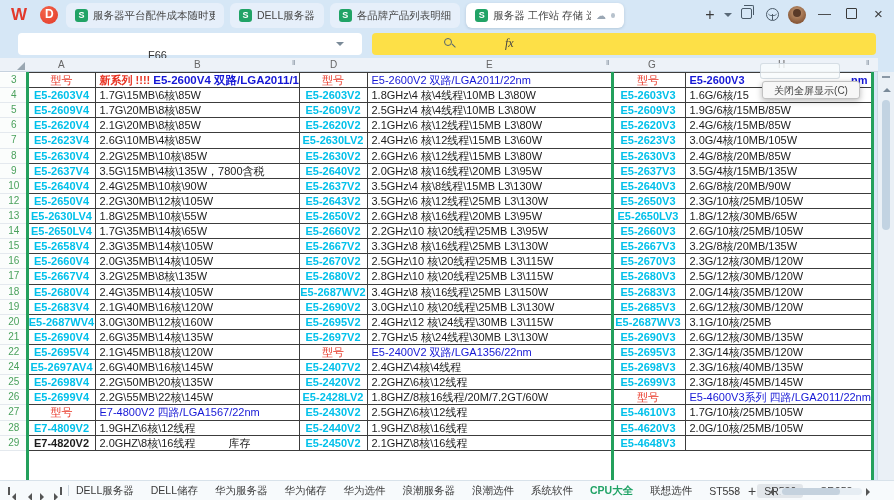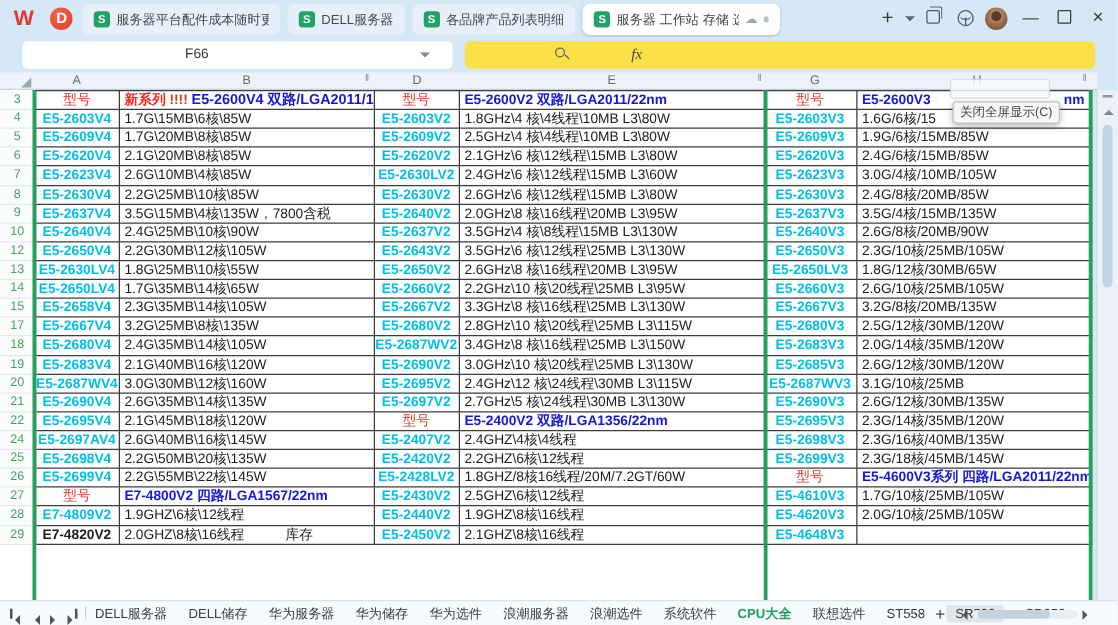--- a/index.html
+++ b/index.html
@@ -30,21 +30,21 @@
   .ic-theme:after { content:""; position:absolute; left:1px; top:1px; width:9px; height:5px; border-bottom:1.4px solid #4a5a68; border-radius:50%; }
   .avatar { left:-106px; top:6px; width:18px; height:18px; border-radius:50%; background:radial-gradient(circle at 50% 35%, #caa07a, #8a5a3a 70%); overflow:hidden; }
   .avatar:before { content:""; position:absolute; left:5px; top:3px; width:8px; height:8px; border-radius:50%; background:#5a3a28; }
   .ic-min { left:-76px; top:6px; font-size:13px; color:#3a3a3a; }
   .ic-max { left:-48px; width:11px; height:11px; border:1.4px solid #3a3a3a; border-radius:1px; }
   .ic-close { left:-20px; top:5px; font-size:15px; color:#3a3a3a; line-height:18px; }
 
   
   .fbar { position:absolute; left:0; top:30px; width:894px; height:28px; background:#d6e7f6; }
   .namebox { position:absolute; left:18px; top:3px; width:344px; height:22px; background:#fff; border-radius:4px; }
-  .namebox .nb-val { position:absolute; left:130px; top:4px; font-size:11px; color:#333; }
+  .namebox .nb-val { position:absolute; left:130px; top:16px; font-size:11px; color:#333; }
   .namebox .chev { position:absolute; right:18px; top:9px; width:0; height:0; border:4px solid transparent; border-top-color:#7a8a98; }
   .fxbox { position:absolute; left:372px; top:3px; width:504px; height:22px; background:#fde047; border-radius:4px; }
   .mag { position:absolute; left:72px; top:5px; width:8px; height:8px; border:1.4px solid #55646f; border-radius:50%; }
   .mag:before { content:""; position:absolute; left:6px; top:6px; width:5px; height:1.4px; background:#55646f; transform:rotate(45deg); }
   .fx { position:absolute; left:133px; top:3px; font-size:12px; font-style:italic; color:#444; font-family:"Liberation Serif","DejaVu Serif",serif; }
   .finput { position:absolute; left:160px; top:0; right:4px; height:22px; }
 
   
   .colheads { position:absolute; left:0; top:58px; width:878px; height:14px; background:#edf2f8; border-bottom:1px solid #c6d2de; font-size:10px; color:#666; }
   .colheads .cl { position:absolute; top:1px; }
@@ -53,32 +53,32 @@
 
   
   .gridwrap { position:absolute; left:0; top:72px; width:874px; height:408px; overflow:hidden; background:#fff; }
   table.grid { border-collapse:collapse; table-layout:fixed; width:874px; }
   .grid td { height:15.11px; line-height:14px; font-size:11px; border:1px solid #3c3c3c; white-space:nowrap; overflow:hidden; vertical-align:middle; background:#fff; }
   .grid td.rn { border:none; border-bottom:1px solid #e4e9ee; background:#fbfdfc; color:#4aa15c; font-size:10px; text-align:center; }
   td.ca,td.cd,td.cg { text-align:center; }
   .t-m { color:#00c0ea; font-weight:700; }
   .t-k { color:#1c1c1c; font-weight:700; text-align:center; }
   .t-l { color:#e83222; font-weight:400; font-size:12px; text-align:center; }
-  .t-h { color:#1517d6; font-weight:700; font-size:12px; padding-left:4px; }
+  .t-h { color:#1517d6; font-weight:400; font-size:12px; padding-left:4px; }
   .t-p { color:#1c1c1c; padding-left:4px; }
   .t-s .r1 { color:#e83222; font-weight:700; font-size:11px; }
   .t-s .r2 { color:#1517d6; font-weight:700; font-size:11.5px; }
   .t-s { padding-left:4px; }
   .t-t { color:#1517d6; font-weight:700; font-size:12px; padding:0 6px 0 4px; }
   .t-t .sp { float:right; }
   .gline { position:absolute; top:72px; width:3px; height:408px; background:#23a05c; z-index:5; }
 
   
   .ghost { position:absolute; left:760px; top:63px; width:80px; height:16px; background:rgba(248,251,253,.82); border:1px solid rgba(175,188,200,.45); border-radius:3px; z-index:8; }
-  .tooltip { position:absolute; left:762px; top:81px; width:86px; height:18px; background:#f7f7f7; border:1px solid #c2c2c2; border-radius:3px; box-shadow:0 2px 6px rgba(0,0,0,.28); font-size:10px; color:#444; text-align:center; line-height:17px; z-index:9; }
+  .tooltip { position:absolute; left:762px; top:81px; width:98px; height:18px; background:#f7f7f7; border:1px solid #c2c2c2; border-radius:3px; box-shadow:0 2px 6px rgba(0,0,0,.28); font-size:10px; color:#444; text-align:center; line-height:17px; z-index:9; }
 
   
   .vscroll { position:absolute; right:0; top:72px; width:17px; height:408px; background:#eaf0f6; border-left:1px solid #cdd9e4; z-index:6; }
   .vdash { position:absolute; left:4px; top:4px; width:8px; height:2px; background:#8a98a6; }
   .vup { position:absolute; left:4.5px; top:12px; width:0; height:0; border:4px solid transparent; border-bottom-color:#7a8a99; }
   .vthumb { position:absolute; left:4px; top:28px; width:8px; height:130px; background:#c2d3e2; border-radius:4px; }
 
   
   .sheetbar { position:absolute; left:0; top:480px; width:894px; height:20px; background:#f7fafc; border-top:1px solid #d8e2ea; }
   .snav { position:absolute; top:6px; }
@@ -279,20 +279,29 @@
           <tr>
             <td class="rn">15</td>
             <td class="ca t-m">E5-2658V4</td>
             <td class="cb t-p">2.3G\35MB\14核\105W</td>
             <td class="cd t-m">E5-2667V2</td>
             <td class="ce t-p">3.3GHz\8 核\16线程\25MB L3\130W</td>
             <td class="cg t-m">E5-2667V3</td>
             <td class="ch t-p">3.2G/8核/20MB/135W</td>
           </tr>
           <tr>
+            <td class="rn">16</td>
+            <td class="ca t-m">E5-2660V4</td>
+            <td class="cb t-p">2.0G\35MB\14核\105W</td>
+            <td class="cd t-m">E5-2670V2</td>
+            <td class="ce t-p">2.5GHz\10 核\20线程\25MB L3\115W</td>
+            <td class="cg t-m">E5-2670V3</td>
+            <td class="ch t-p">2.3G/12核/30MB/120W</td>
+          </tr>
+          <tr>
             <td class="rn">17</td>
             <td class="ca t-m">E5-2667V4</td>
             <td class="cb t-p">3.2G\25MB\8核\135W</td>
             <td class="cd t-m">E5-2680V2</td>
             <td class="ce t-p">2.8GHz\10 核\20线程\25MB L3\115W</td>
             <td class="cg t-m">E5-2680V3</td>
             <td class="ch t-p">2.5G/12核/30MB/120W</td>
           </tr>
           <tr>
             <td class="rn">18</td>

